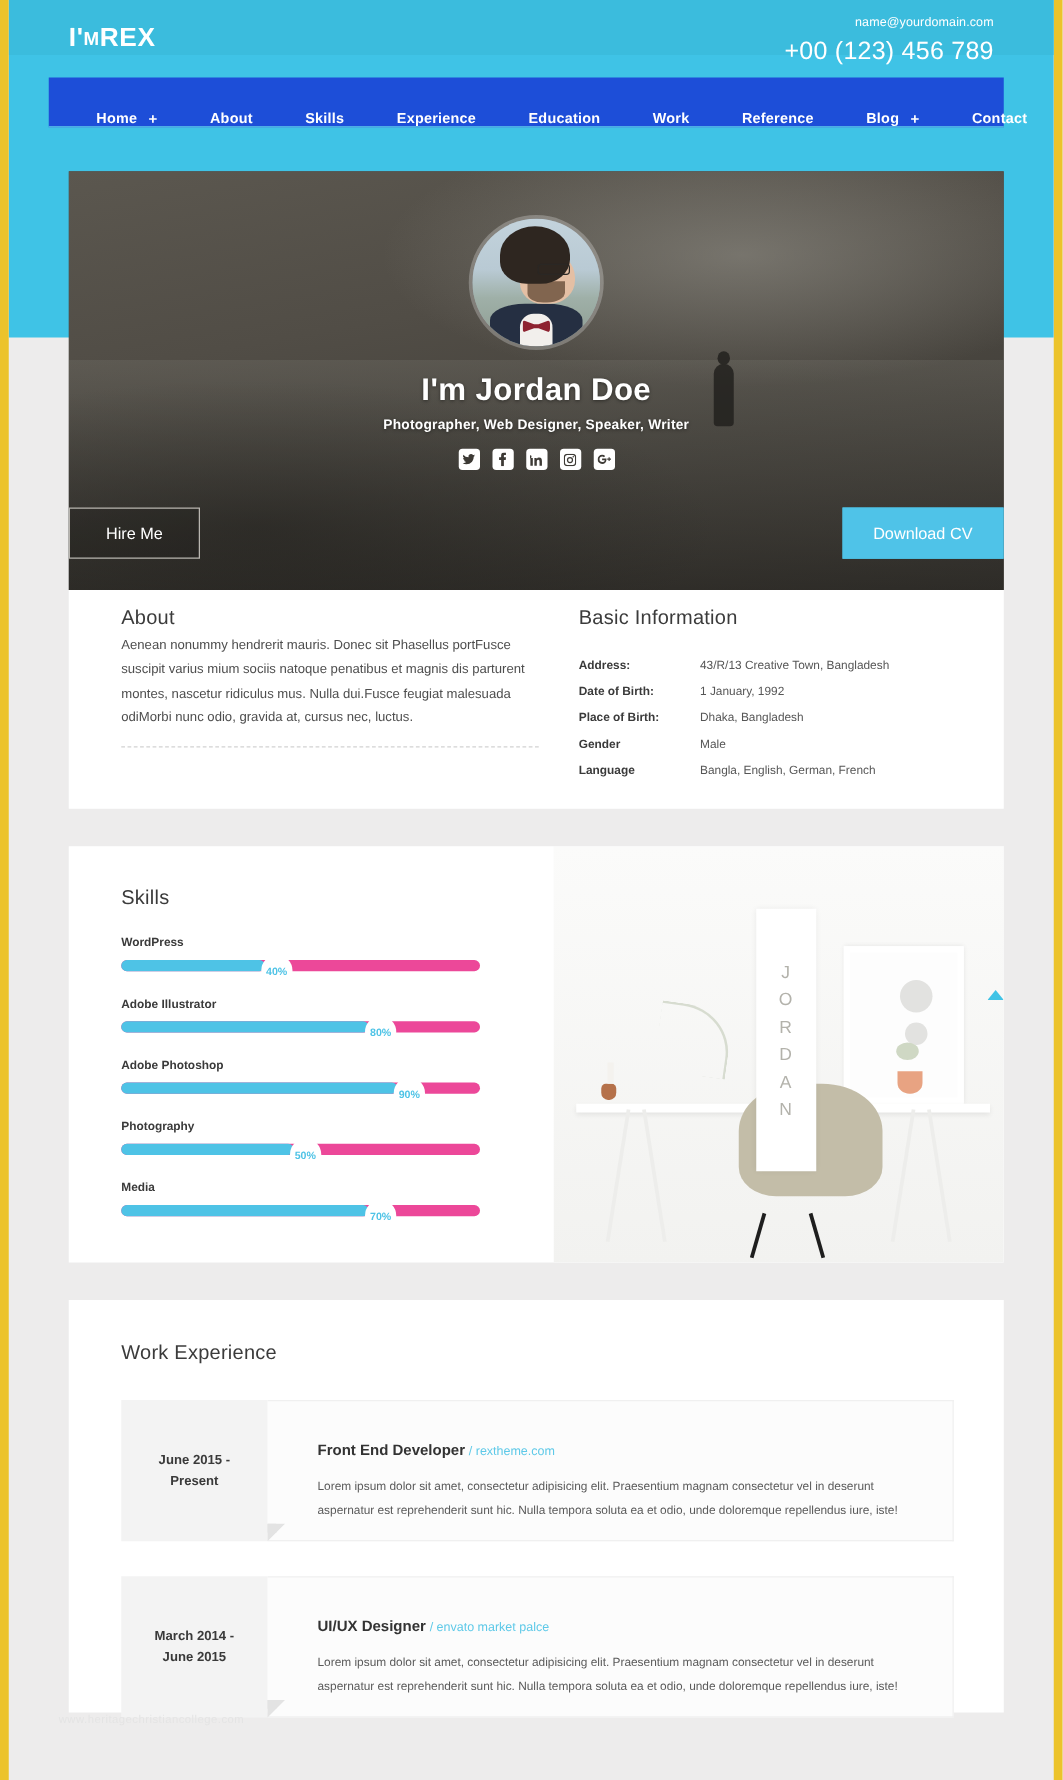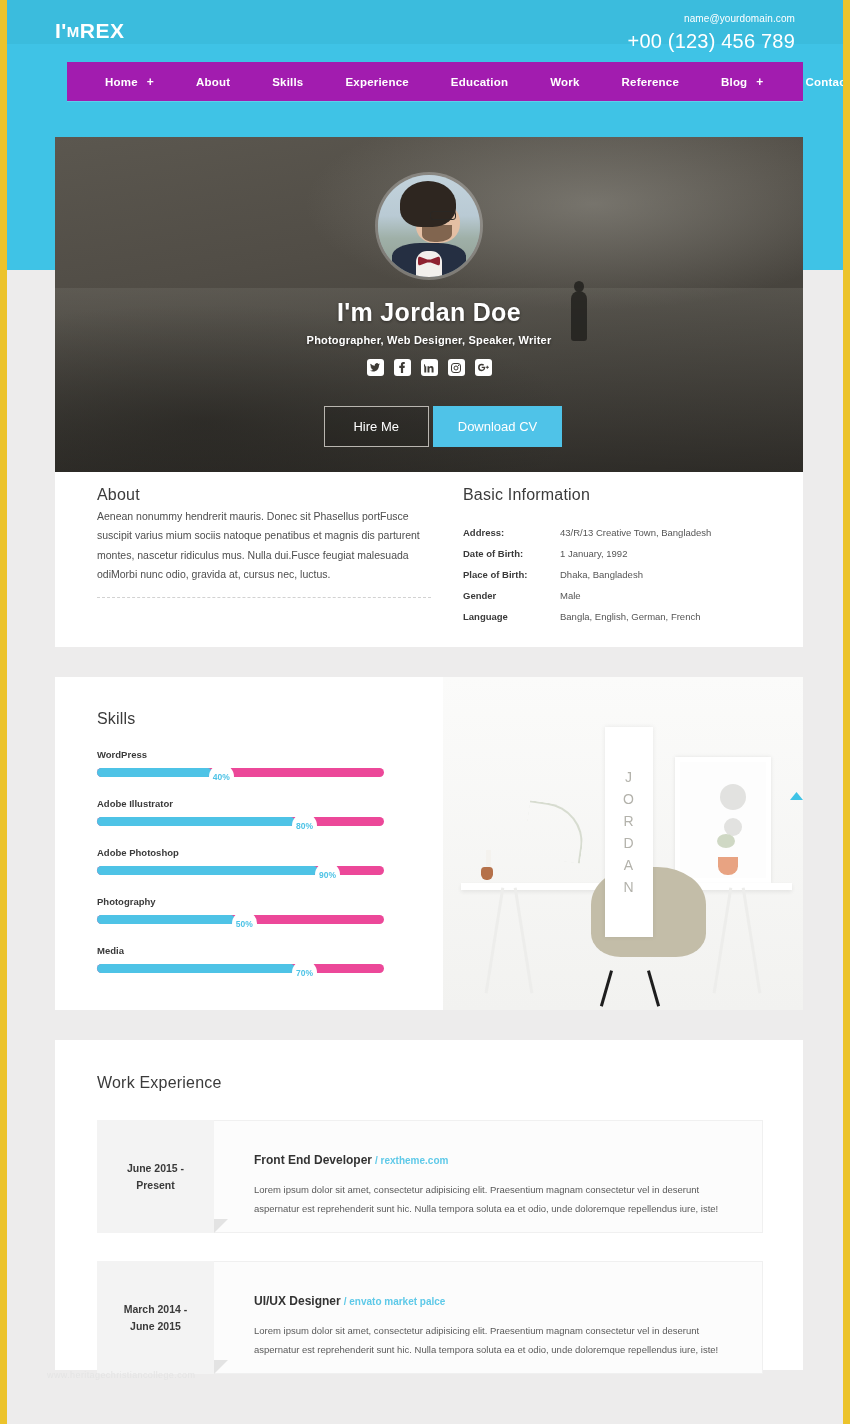--- a/index.html
+++ b/index.html
@@ -53,26 +53,26 @@
     text-align: right;
     color: #ffffff;
     line-height: 1.35;
   }
   .contact-email { font-size: 10px; letter-spacing: 0.1px; }
   .contact-phone { font-size: 20px; letter-spacing: 0.2px; margin-top: 2px; }
 
   
   .nav {
     position: absolute;
-    top: 62px; left: 60px; right: 40px;
+    top: 62px; left: 32px; right: 40px;
     height: 40px;
-    background: #a21caf;
+    background: #1d4ed8;
     border-bottom: 1px solid #5ecdea;
     display: flex;
-    align-items: center;
+    align-items: flex-end;
     padding-left: 38px;
   }
   .nav-item {
     color: #ffffff;
     font-size: 11.5px;
     font-weight: bold;
     letter-spacing: 0.2px;
     white-space: nowrap;
     display: flex;
     align-items: center;
@@ -216,23 +216,22 @@
     justify-content: center;
     color: #3d3a35;
     font-size: 10px;
     font-weight: bold;
     line-height: 1;
   }
   .social svg { display: block; }
   .hero-buttons {
     margin-top: 30px;
     display: flex;
-    justify-content: center;
+    justify-content: space-between;
     gap: 4px;
-    margin-left: 28px;
   }
   .btn {
     min-width: 105px;
     padding: 12px 24px;
     font-size: 13px;
     text-align: center;
     cursor: pointer;
   }
   .btn-outline {
     border: 1px solid #b9b6b0;
@@ -511,21 +510,21 @@
     padding: 32px 30px 0 40px;
   }
   .work-role {
     font-size: 12px;
     font-weight: bold;
     color: #333333;
   }
   .work-company {
     color: #5ec9e8;
     font-size: 10px;
-    font-weight: bold;
+    font-weight: normal;
     margin-left: 3px;
   }
   .work-desc {
     margin-top: 13px;
     font-size: 9.5px;
     color: #5a5a5a;
     line-height: 2;
   }
 
   .watermark {

